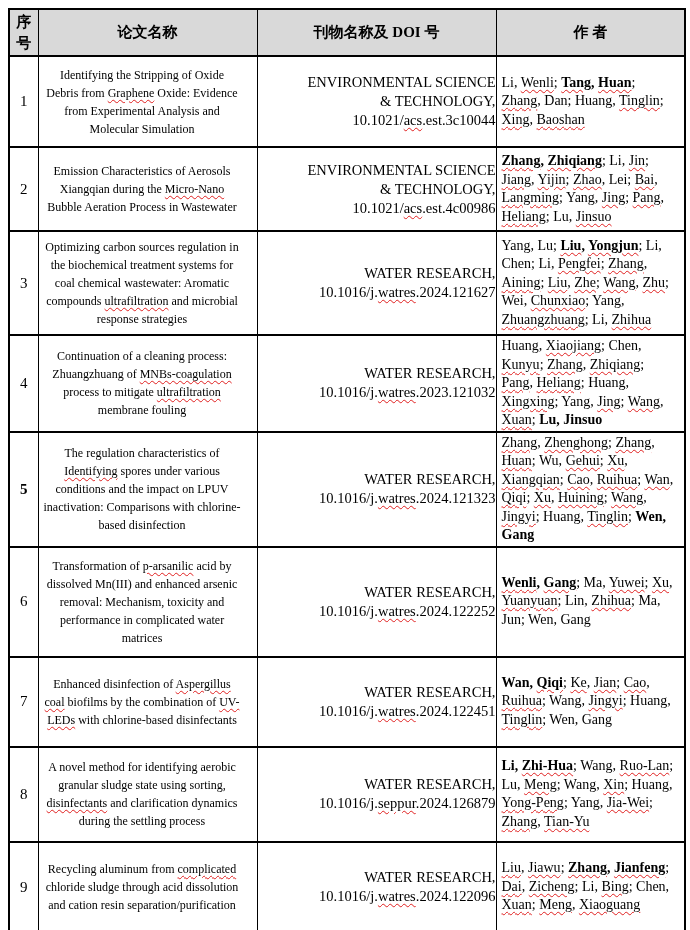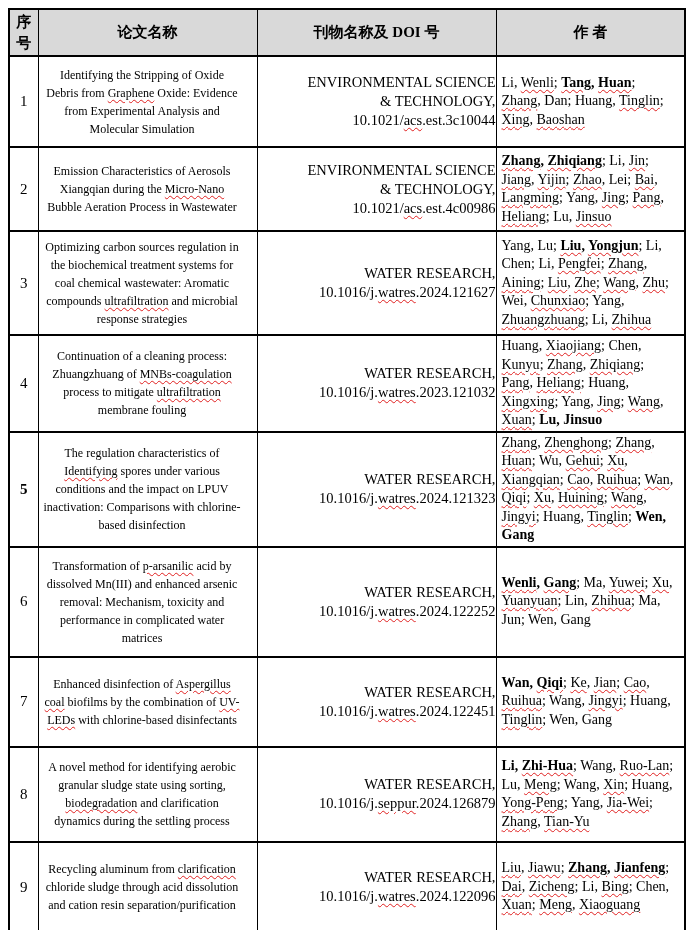--- a/index.html
+++ b/index.html
@@ -146,34 +146,34 @@
             <div class="jline"><span>WATER RESEARCH,</span></div>
             <div class="jline"><span>10.1016/j.</span><span class="w">watres</span><span>.2024.122451</span></div>
           </td>
           <td class="c-auth">
             <div class="cellpad"><span class="b">Wan</span><span class="b">, </span><span class="b w">Qiqi</span><span>; </span><span class="w">Ke</span><span>, </span><span class="w">Jian</span><span>; </span><span class="w">Cao</span><span>, </span><span class="w">Ruihua</span><span>; Wang, </span><span class="w">Jingyi</span><span>; Huang, </span><span class="w">Tinglin</span><span>; Wen, Gang</span></div>
           </td>
         </tr>
         <tr style="height: 95px;">
           <td class="c-seq">8</td>
           <td class="c-title">
-            <div class="cellpad"><span>A novel method for identifying aerobic granular sludge state using sorting, </span><span class="w">biodegradation</span><span> and clarification dynamics during the settling process</span></div>
+            <div class="cellpad"><span>A novel method for identifying aerobic granular sludge state using sorting, </span><span class="w">disinfectants</span><span> and clarification dynamics during the settling process</span></div>
           </td>
           <td class="c-journal">
             <div class="jline"><span>WATER RESEARCH,</span></div>
             <div class="jline"><span>10.1016/j.</span><span class="w">seppur</span><span>.2024.126879</span></div>
           </td>
           <td class="c-auth">
             <div class="cellpad"><span class="b">Li</span><span class="b">, </span><span class="b w">Zhi-Hua</span><span>; Wang, </span><span class="w">Ruo-Lan</span><span>; Lu, </span><span class="w">Meng</span><span>; Wang, </span><span class="w">Xin</span><span>; Huang, </span><span class="w">Yong-Peng</span><span>; Yang, </span><span class="w">Jia-Wei</span><span>; </span><span class="w">Zhang</span><span>, </span><span class="w">Tian-Yu</span></div>
           </td>
         </tr>
         <tr style="height: 91px;">
           <td class="c-seq">9</td>
           <td class="c-title">
-            <div class="cellpad"><span>Recycling aluminum from </span><span class="w">clarification</span><span> chloride sludge through acid dissolution and cation resin separation/purification</span></div>
+            <div class="cellpad"><span>Recycling aluminum from </span><span class="w">complicated</span><span> chloride sludge through acid dissolution and cation resin separation/purification</span></div>
           </td>
           <td class="c-journal">
             <div class="jline"><span>WATER RESEARCH,</span></div>
             <div class="jline"><span>10.1016/j.</span><span class="w">watres</span><span>.2024.122096</span></div>
           </td>
           <td class="c-auth">
             <div class="cellpad"><span class="w">Liu</span><span>, </span><span class="w">Jiawu</span><span>; </span><span class="b w">Zhang</span><span class="b">, </span><span class="b w">Jianfeng</span><span>; </span><span class="w">Dai</span><span>, </span><span class="w">Zicheng</span><span>; Li, </span><span class="w">Bing</span><span>; Chen, </span><span class="w">Xuan</span><span>; </span><span class="w">Meng</span><span>, </span><span class="w">Xiaoguang</span></div>
           </td>
         </tr>
       </tbody>

